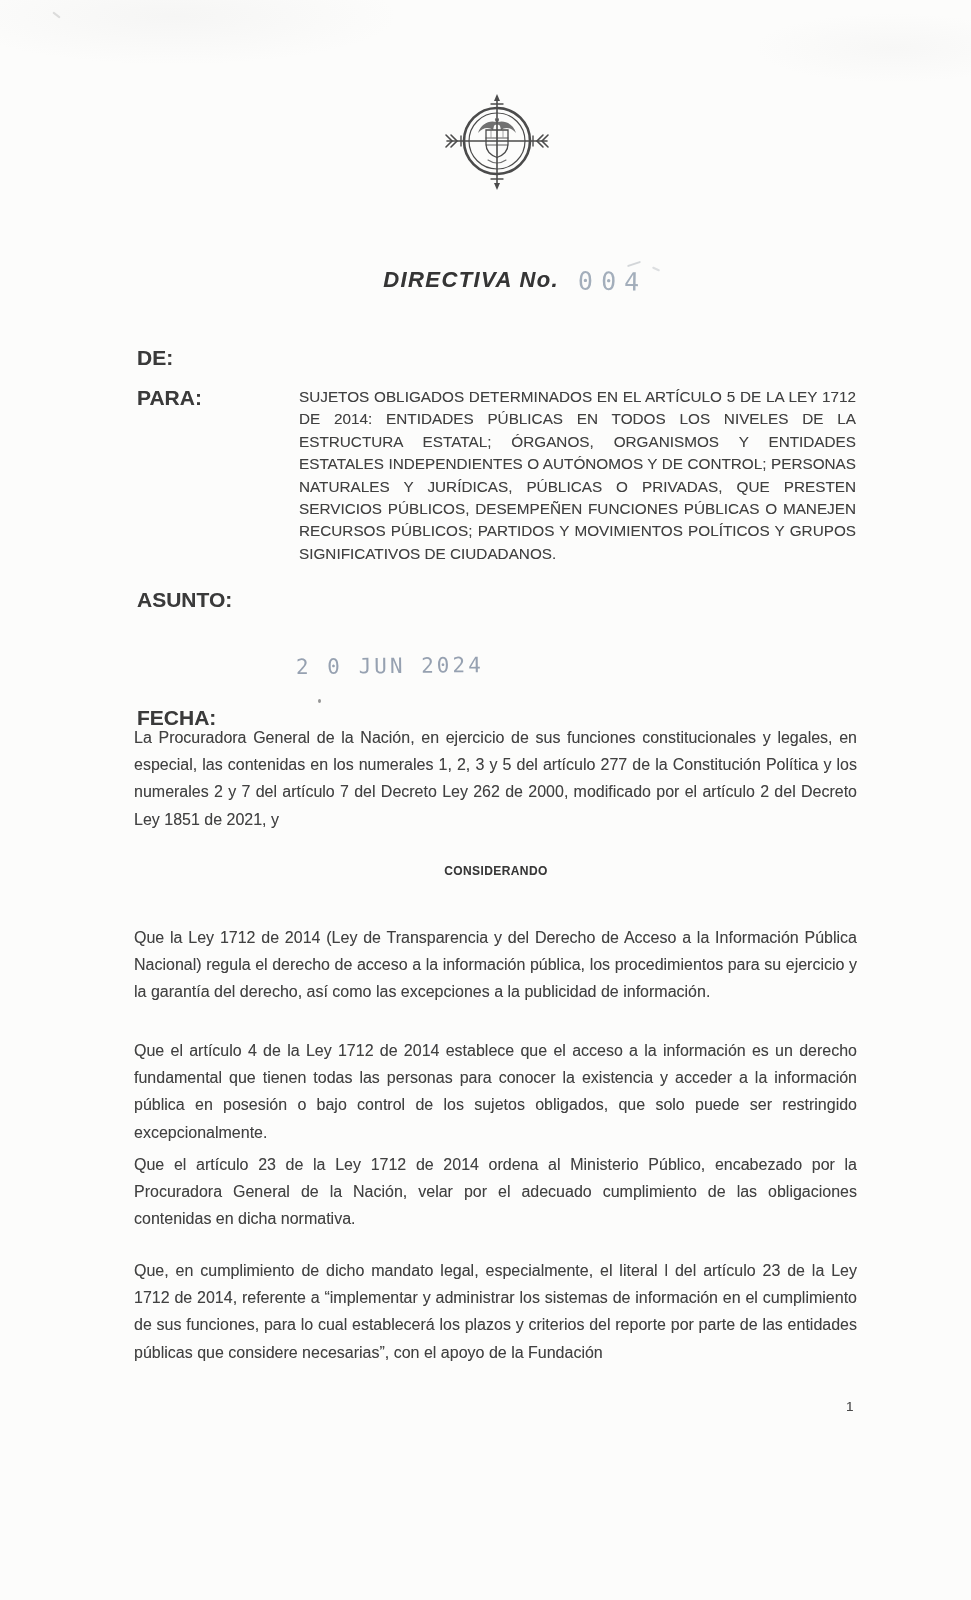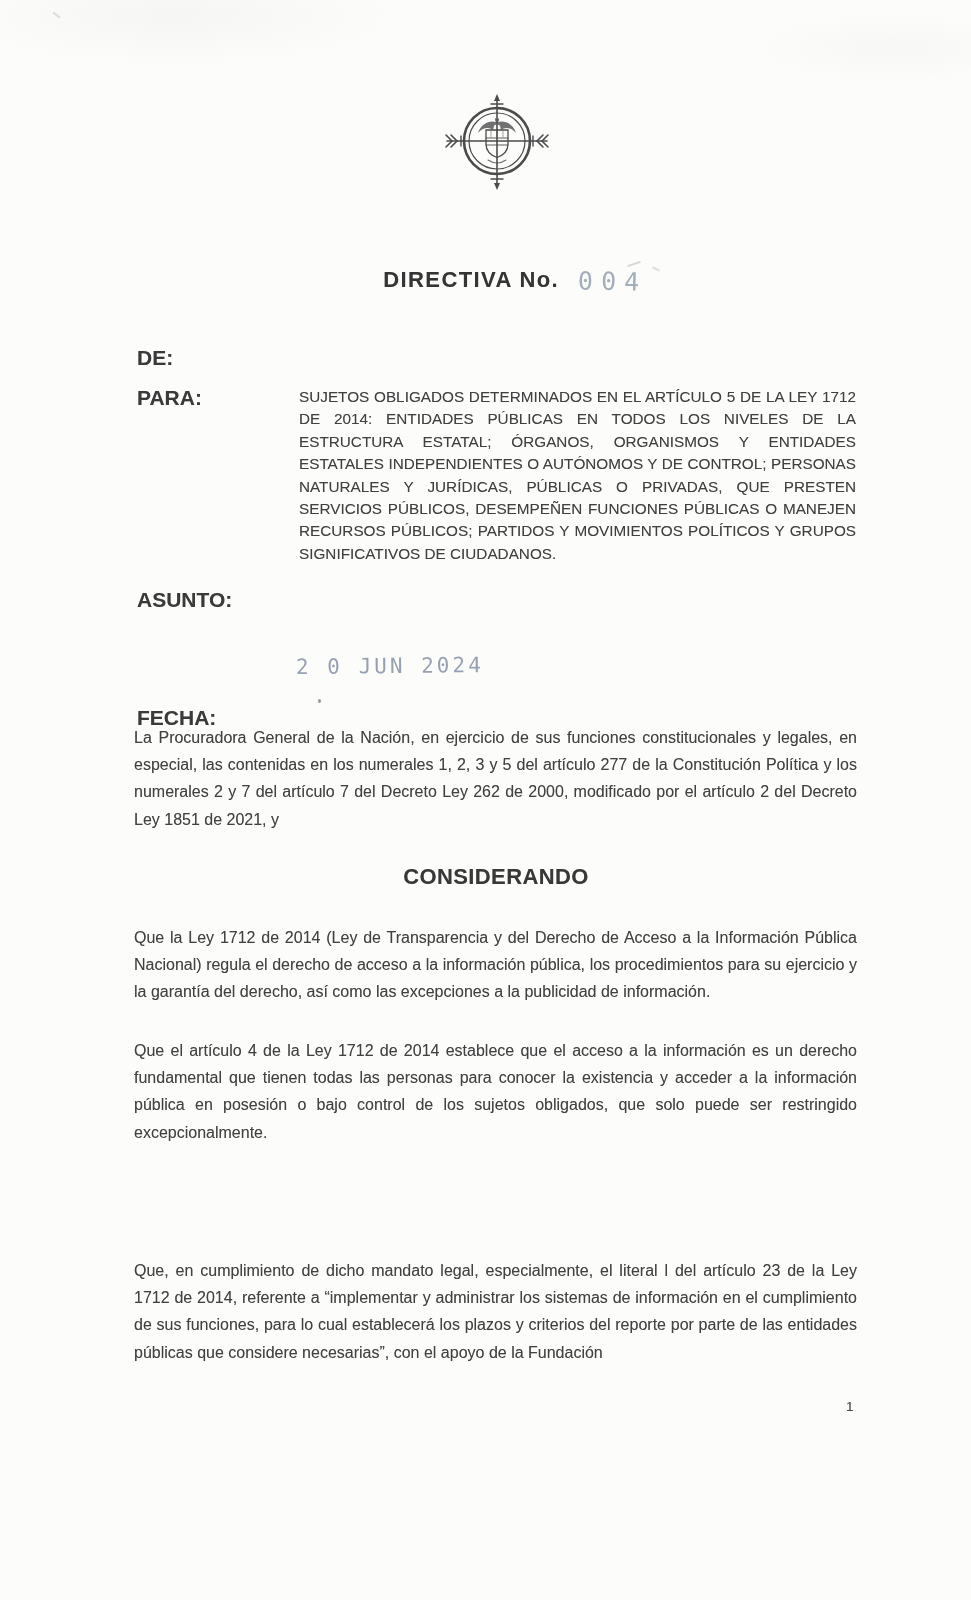--- a/index.html
+++ b/index.html
@@ -25,21 +25,21 @@
     letter-spacing:0.4px; transform:scale(0.88,1.28); transform-origin:center top;
   }
   .logo-line2{
     display:block; font-weight:bold; font-size:8.5px; color:#3c3c3c;
     transform:scale(0.84,1.12); transform-origin:center top; margin-top:1px; letter-spacing:0.2px;
   }
 
   
   .title-row{ position:absolute; left:135px; top:264px; width:760px; text-align:center; white-space:nowrap; }
   .title-label{
-    font-weight:bold; font-size:22px; color:#353535; letter-spacing:1.4px;
+    font-weight:bold; font-style:italic; font-size:22px; color:#353535; letter-spacing:1.4px;
   }
   .title-number{
     display:inline-block; margin-left:14px; position:relative; top:3px;
     font-family:"DejaVu Sans Mono", monospace; font-size:25px; font-weight:normal;
     color:#a3aebb; letter-spacing:8px; transform:rotate(1deg);
   }
 
   
   .field-label{ position:absolute; left:137px; font-weight:bold; font-size:21px; color:#3a3a3a; }
   .field-value{ position:absolute; left:299px; width:557px; font-size:15.3px; line-height:22.4px; color:#404040; }
@@ -53,21 +53,21 @@
     font-family:"DejaVu Sans Mono", monospace; font-size:21px; color:#8c98a9;
     letter-spacing:3px; transform:rotate(-0.6deg); opacity:0.9; white-space:nowrap;
   }
   .stamp-dot{ position:absolute; left:318px; top:699px; width:3px; height:4px; background:#5d5d5d; border-radius:50%; opacity:0.65; }
 
   
   .bp{ position:absolute; left:134px; width:723px; font-size:16px; line-height:27.2px; text-align:justify; color:#414141; }
   .p-intro{ top:724px; }
   .heading{
     position:absolute; left:135px; top:864px; width:722px; text-align:center;
-    font-weight:bold; font-size:22px; letter-spacing:0.4px; color:#383838;
+    font-weight:bold; font-size:12px; letter-spacing:0.4px; color:#383838;
   }
   .p-1{ top:924px; }
   .p-2{ top:1037px; }
   .p-3{ top:1151px; }
   .p-4{ top:1257px; }
 
   .page-number{ position:absolute; left:846px; top:1399px; font-size:13.5px; color:#4a4a4a; }
 
   
   .speck-a{ position:absolute; left:52px; top:14px; width:9px; height:2px; background:#b9b9b9; opacity:0.45; transform:rotate(38deg); border-radius:2px; }
@@ -130,17 +130,18 @@
   <div class="field-label lbl-asunto txt">ASUNTO:</div>
 
   <div class="field-label lbl-fecha txt">FECHA:</div>
   <div class="date-stamp">2 0 JUN 2024</div>
   <div class="stamp-dot"></div>
 
   <div class="bp p-intro txt">La Procuradora General de la Nación, en ejercicio de sus funciones constitucionales y legales, en especial, las contenidas en los numerales 1, 2, 3 y 5 del artículo 277 de la Constitución Política y los numerales 2 y 7 del artículo 7 del Decreto Ley 262 de 2000, modificado por el artículo 2 del Decreto Ley 1851 de 2021, y</div>
   <div class="heading txt">CONSIDERANDO</div>
   <div class="bp p-1 txt">Que la Ley 1712 de 2014 (Ley de Transparencia y del Derecho de Acceso a la Información Pública Nacional) regula el derecho de acceso a la información pública, los procedimientos para su ejercicio y la garantía del derecho, así como las excepciones a la publicidad de información.</div>
   <div class="bp p-2 txt">Que el artículo 4 de la Ley 1712 de 2014 establece que el acceso a la información es un derecho fundamental que tienen todas las personas para conocer la existencia y acceder a la información pública en posesión o bajo control de los sujetos obligados, que solo puede ser restringido excepcionalmente.</div>
+  <div class="bp p-3 txt">Que el artículo 23 de la Ley 1712 de 2014 ordena al Ministerio Público, encabezado por la Procuradora General de la Nación, velar por el adecuado cumplimiento de las obligaciones contenidas en dicha normativa.</div>
   <div class="bp p-4 txt">Que, en cumplimiento de dicho mandato legal, especialmente, el literal l del artículo 23 de la Ley 1712 de 2014, referente a “implementar y administrar los sistemas de información en el cumplimiento de sus funciones, para lo cual establecerá los plazos y criterios del reporte por parte de las entidades públicas que considere necesarias”, con el apoyo de la Fundación</div>
 
   <div class="page-number txt">1</div>
 
 </div>
 
 </body></html>

